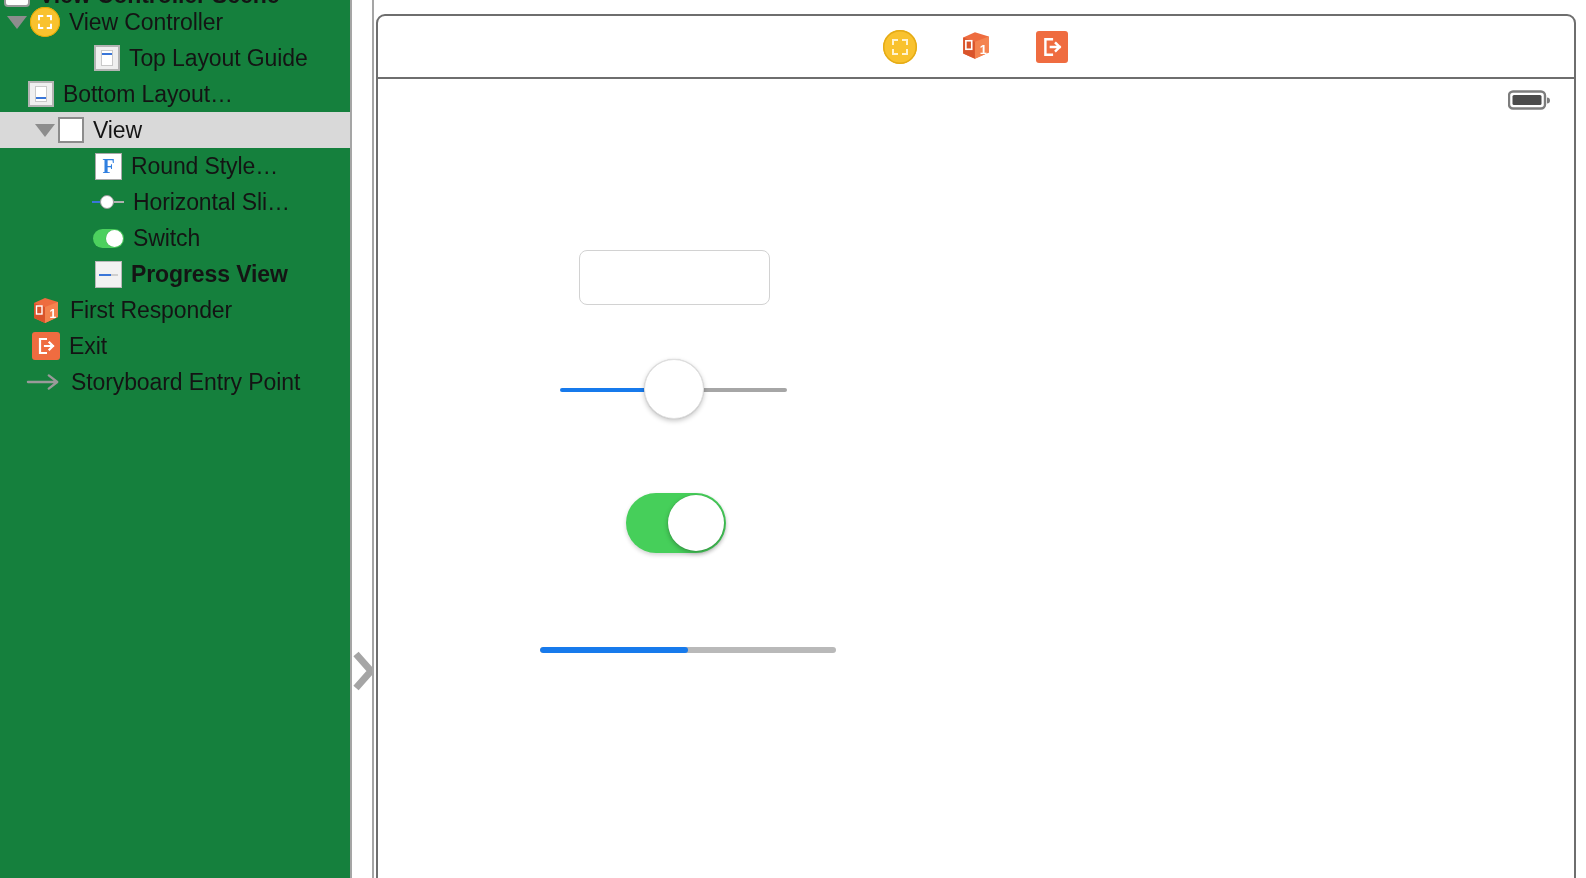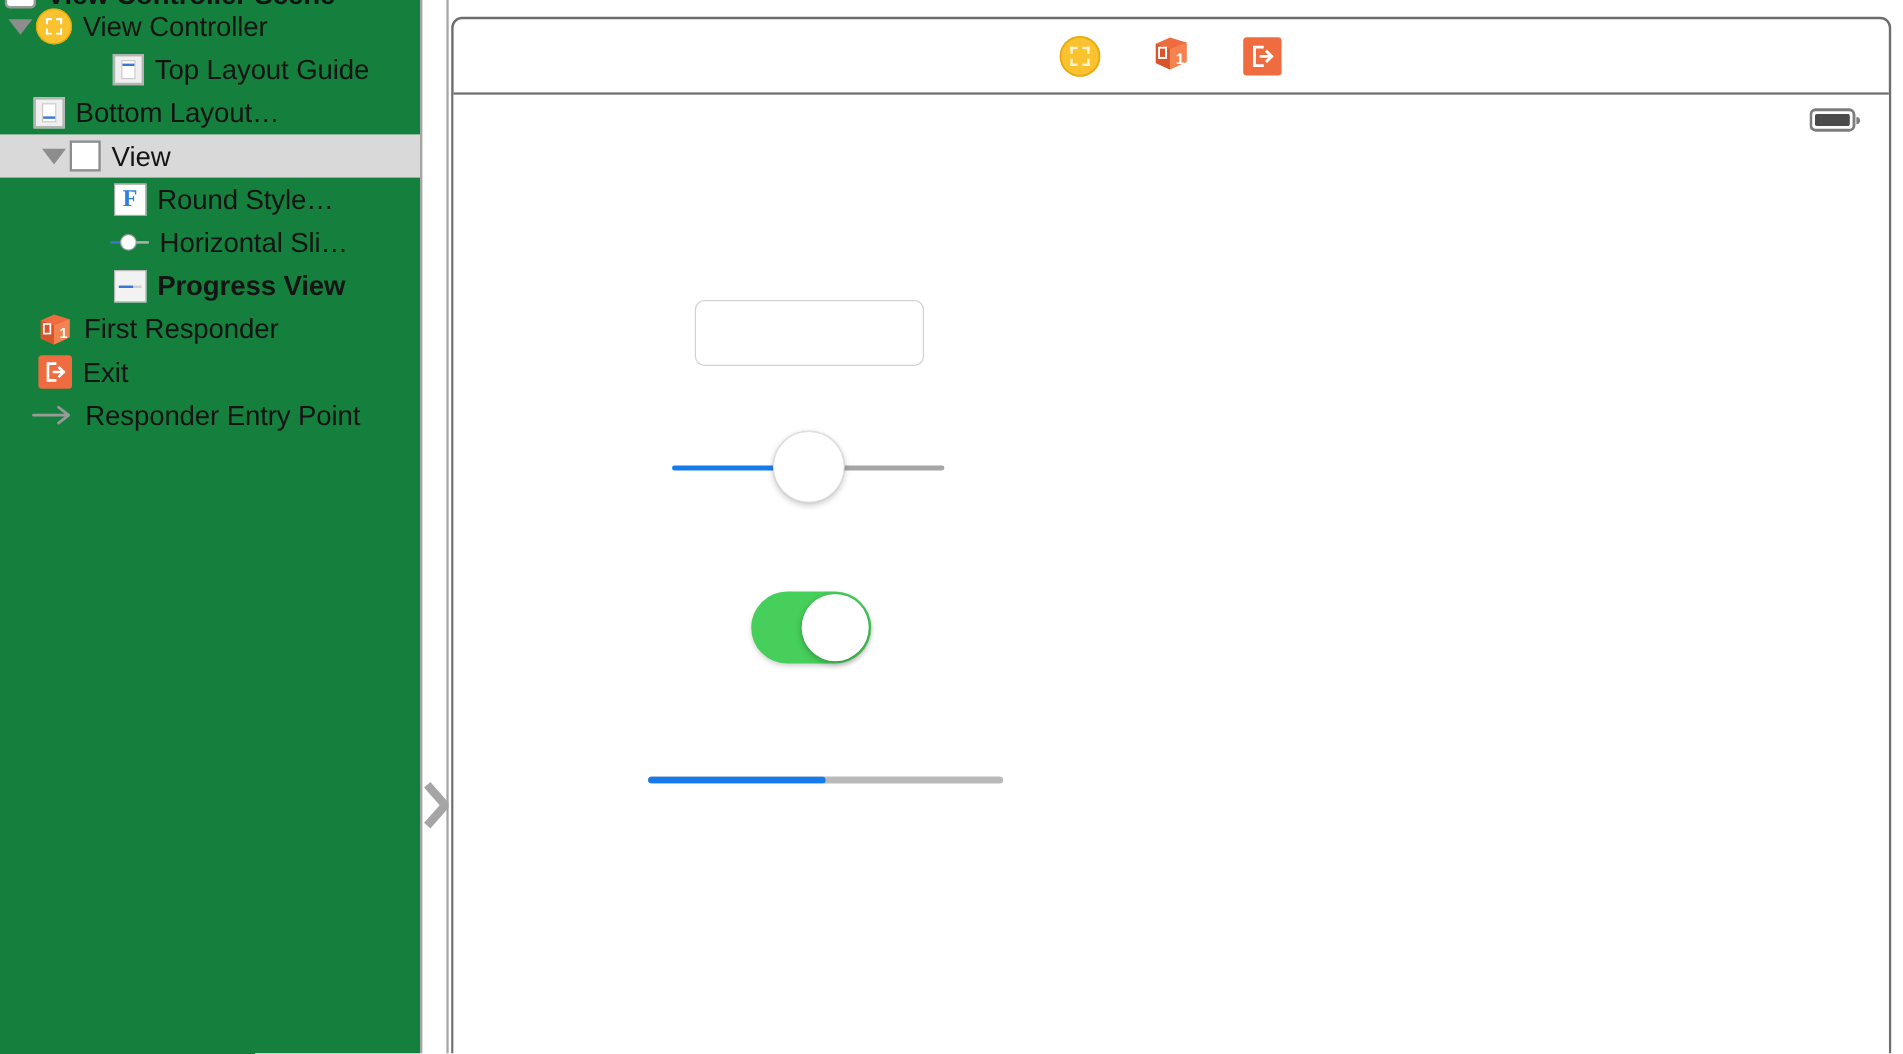--- a/index.html
+++ b/index.html
@@ -460,20 +460,26 @@
 
     <div class="tree-row" style="padding-left:92px;">
       <span class="ico ico-slider">
         <span class="trk"></span>
           <span class="trk r"></span>
           <span class="knb"></span>
       </span>
       <span class="tree-label">Horizontal Sli…</span>
     </div>
 
+    <div class="tree-row" style="padding-left:93px;">
+      <span class="ico ico-switch">
+          <span class="kn"></span>
+        </span>
+      <span class="tree-label">Switch</span>
+    </div>
 
     <div class="tree-row" style="padding-left:95px;font-weight:bold;">
       <span class="ico ico-progress">
           <span class="pb"></span>
           <span class="pf"></span>
         </span>
       <span class="tree-label">Progress View</span>
     </div>
 
     <div class="tree-row" style="padding-left:31px;">
@@ -498,21 +504,21 @@
       </span>
       <span class="tree-label">Exit</span>
     </div>
 
     <div class="tree-row" style="padding-left:26px;">
       <span class="ico ico-arrow">
         <svg width="38" height="22" viewBox="0 0 38 22">
           <path d="M2,11 L32,11 M24,4 L33,11 L24,18" fill="none" stroke="#9a9a9a" stroke-width="2.4" stroke-linecap="round" stroke-linejoin="round"></path>
         </svg>
       </span>
-      <span class="tree-label">Responder Entry Point</span>
+      <span class="tree-label">Storyboard Entry Point</span>
     </div>
   </div>
 
   <div id="splitter">
     <div id="splitter-arrow">
       <svg width="24" height="46" viewBox="0 0 24 46">
         <path d="M4,6 L19,23 L4,40" fill="none" stroke="#a5a5a5" stroke-width="7" stroke-linejoin="miter"></path>
       </svg>
     </div>
   </div>

